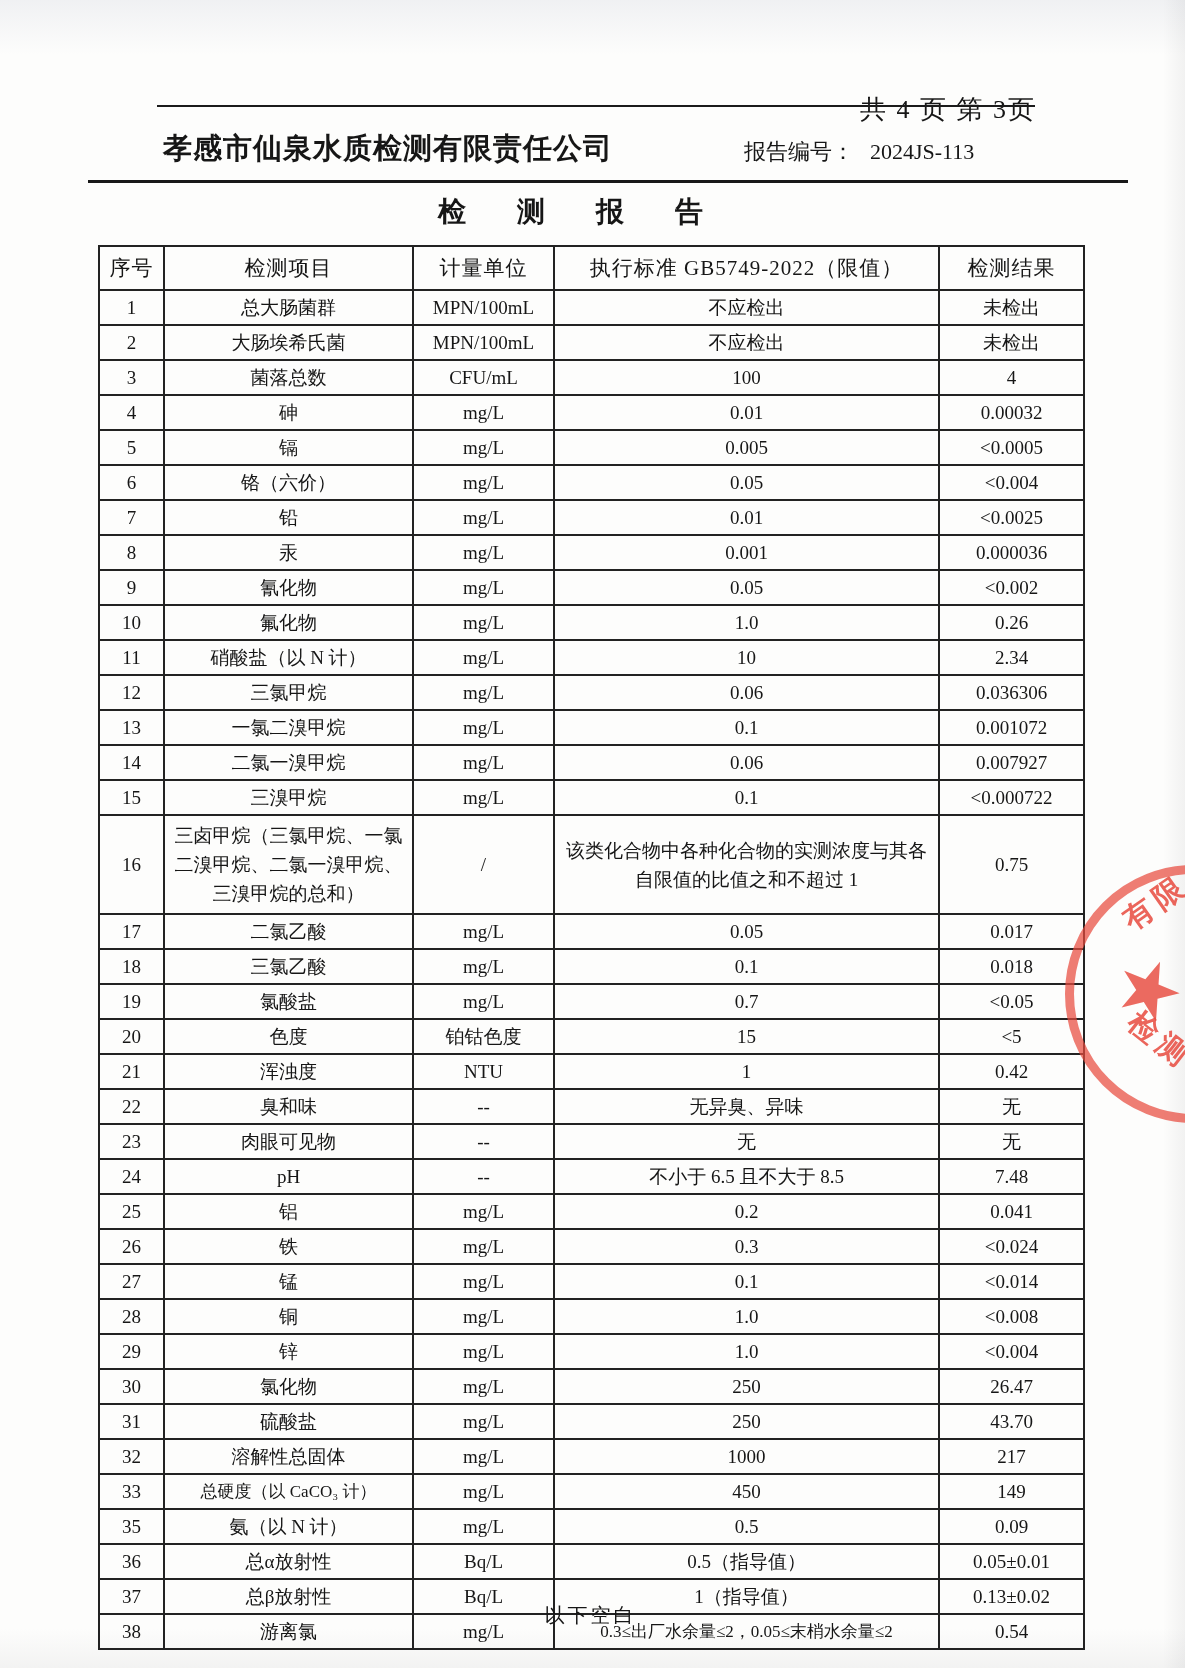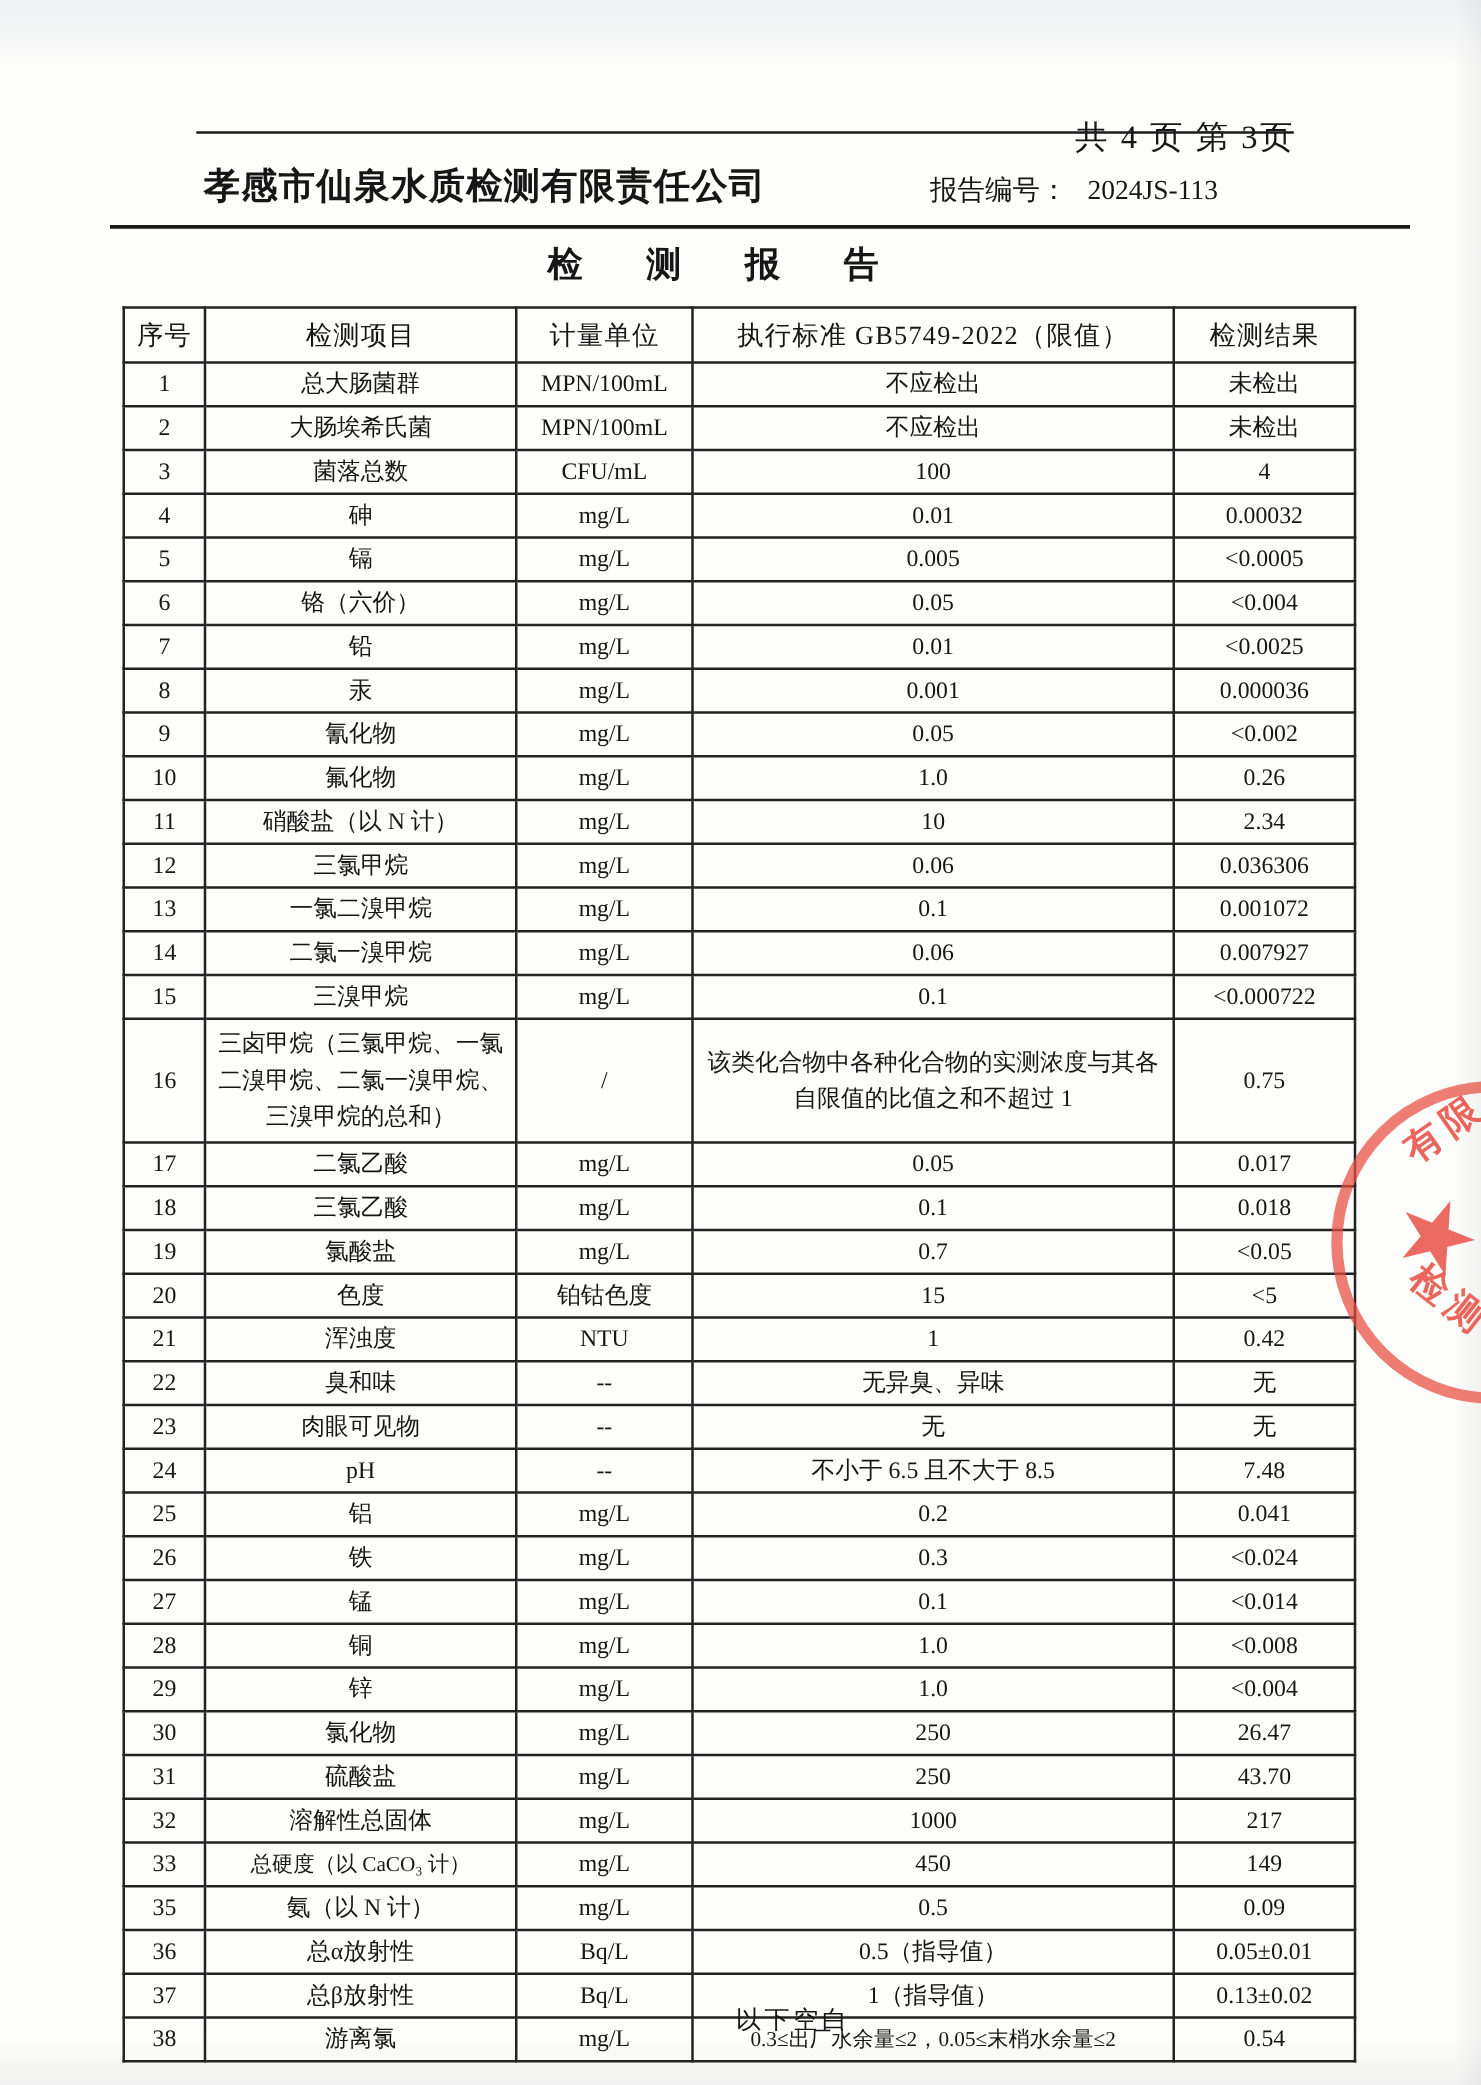--- a/index.html
+++ b/index.html
@@ -71,21 +71,21 @@
   }
   table.results th{
     font-weight:normal;font-size:21px;height:36px;letter-spacing:1px;
   }
   table.results td{height:27px;}
   table.results td.small{font-size:17px;white-space:nowrap;letter-spacing:0;}
   table.results tr.tall td{line-height:29px;padding:5px 4px;}
 
   .footer-note{
     position:absolute;top:1602px;left:98px;width:985px;
-    text-align:center;font-size:20px;letter-spacing:3px;margin-left:44px;
+    text-align:center;font-size:20px;letter-spacing:3px;
   }
 
   
   .stamp{position:absolute;left:0;top:0;width:100%;height:100%;pointer-events:none;}
   .stamp-ring{
     position:absolute;left:1065px;top:865px;width:240px;height:240px;
     border:9px solid currentColor;border-radius:50%;
     opacity:0.72;
   }
   .stamp-star{

